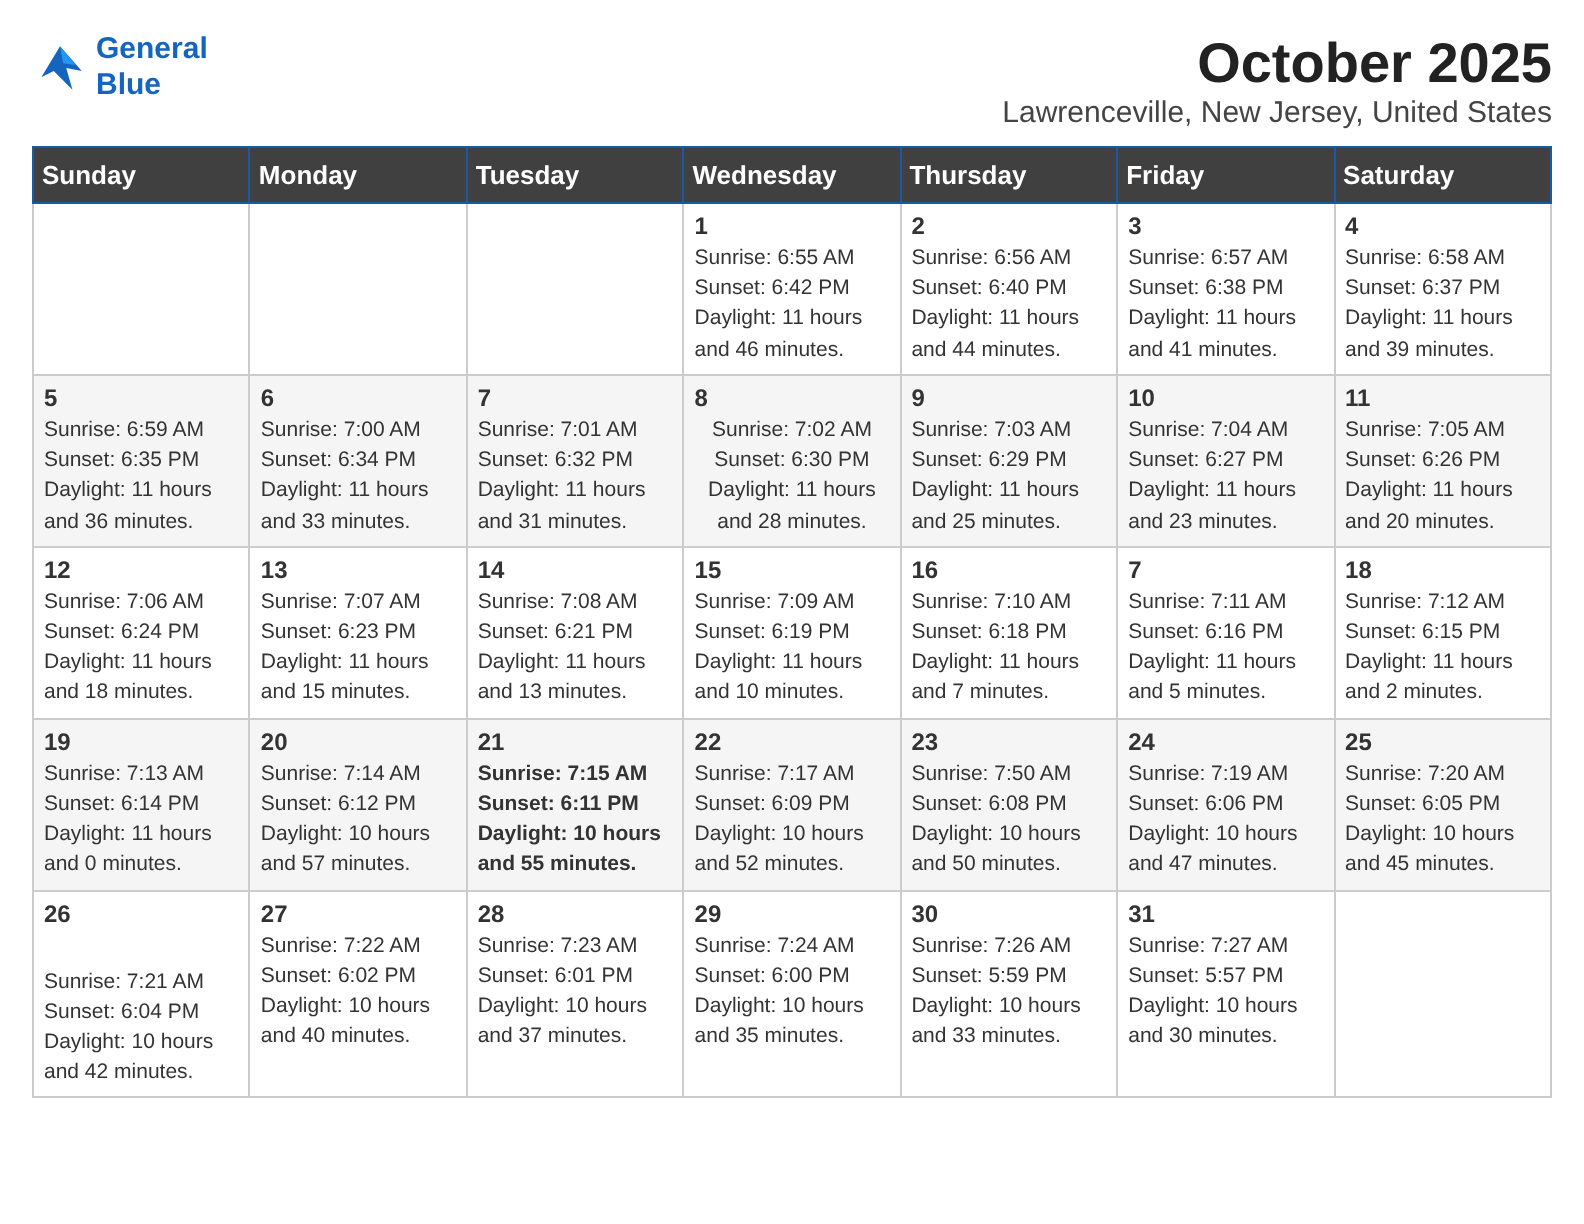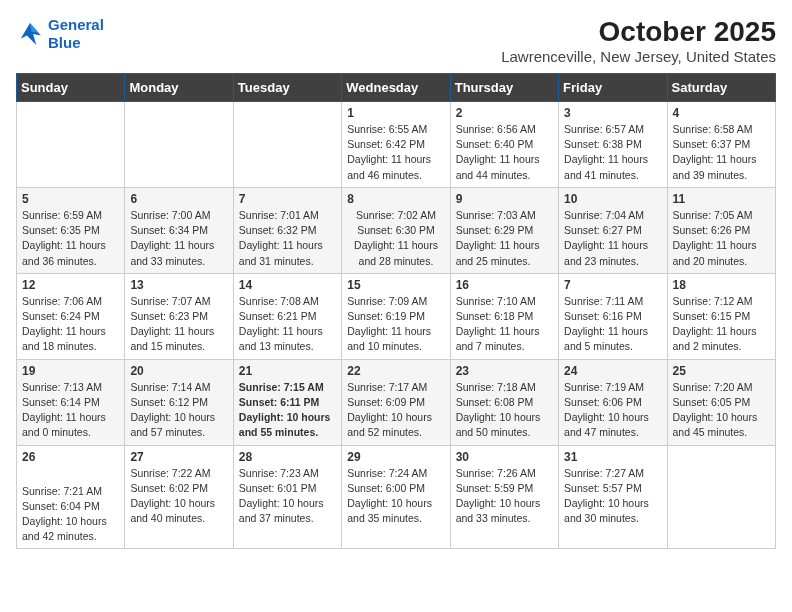--- a/index.html
+++ b/index.html
@@ -281,21 +281,21 @@
         </td>
         <td>
           <span class="day-num">22</span>
           <div class="day-info" style="white-space: pre-line;">Sunrise: 7:17 AM
 Sunset: 6:09 PM
 Daylight: 10 hours
 and 52 minutes.</div>
         </td>
         <td>
           <span class="day-num">23</span>
-          <div class="day-info" style="white-space: pre-line;">Sunrise: 7:18 AM
+          <div class="day-info" style="white-space: pre-line;">Sunrise: 7:50 AM
 Sunset: 6:08 PM
 Daylight: 10 hours
 and 50 minutes.</div>
         </td>
         <td>
           <span class="day-num">24</span>
           <div class="day-info" style="white-space: pre-line;">Sunrise: 7:19 AM
 Sunset: 6:06 PM
 Daylight: 10 hours
 and 47 minutes.</div>

